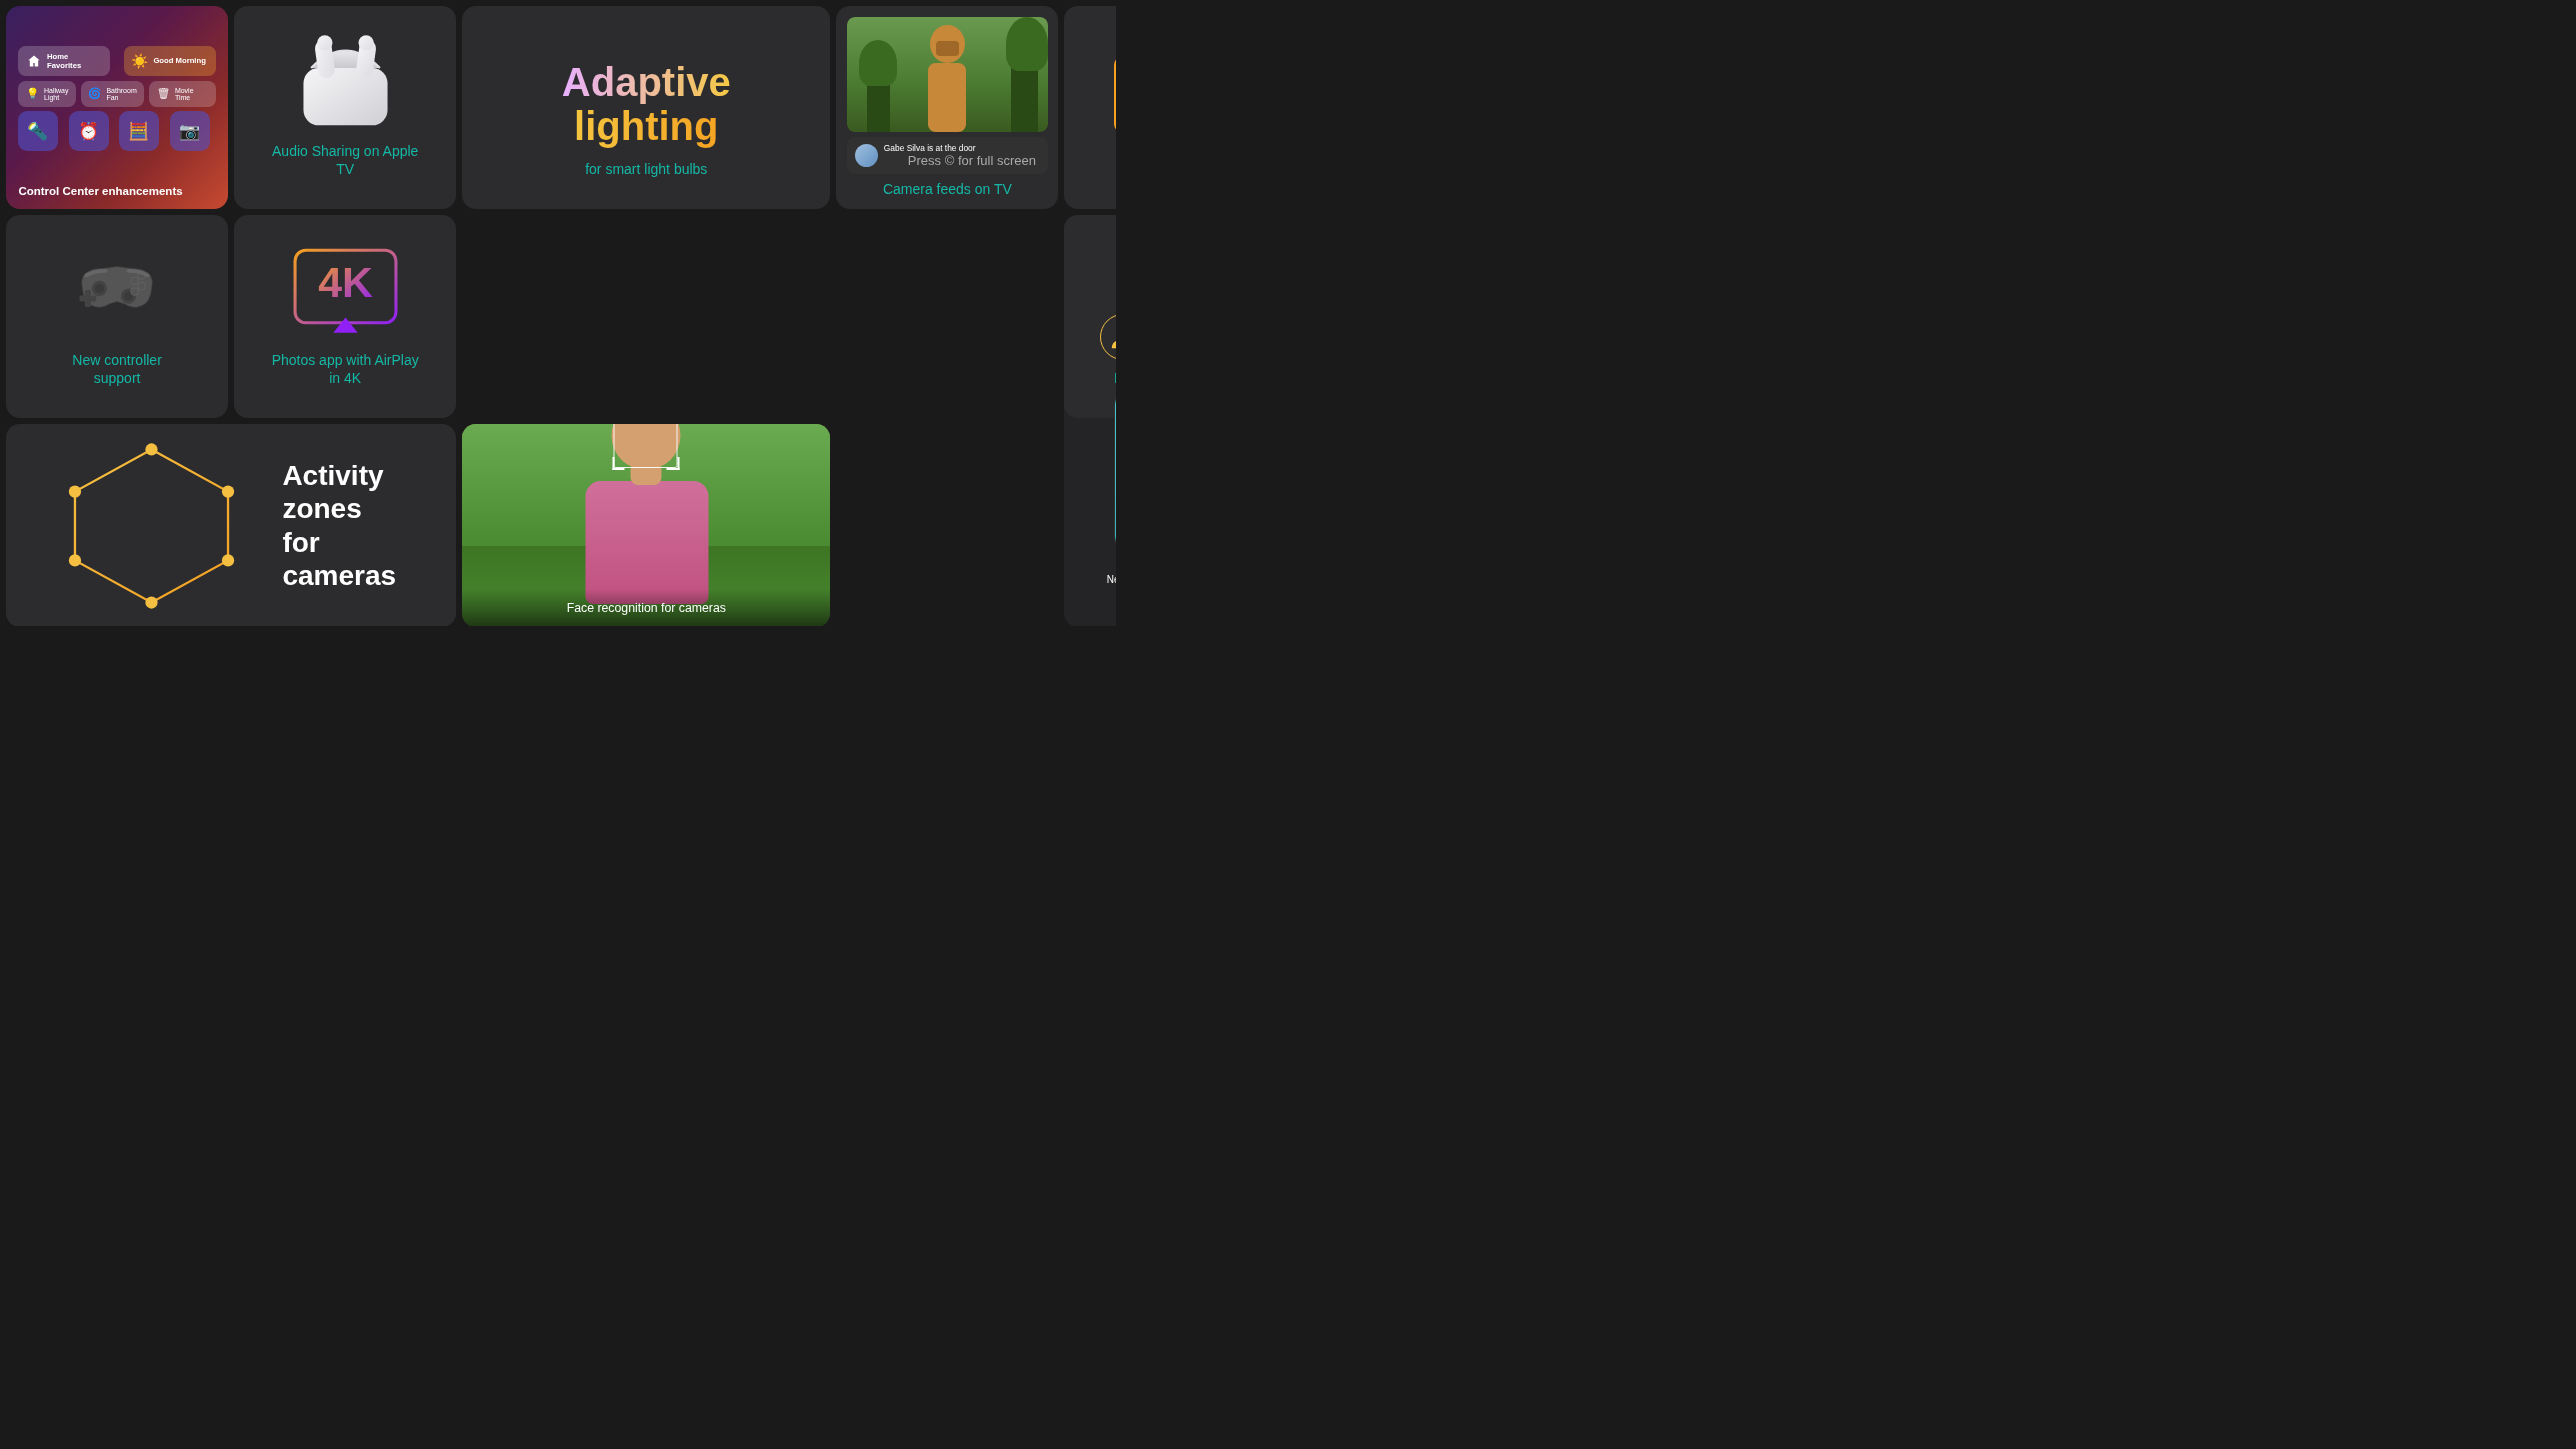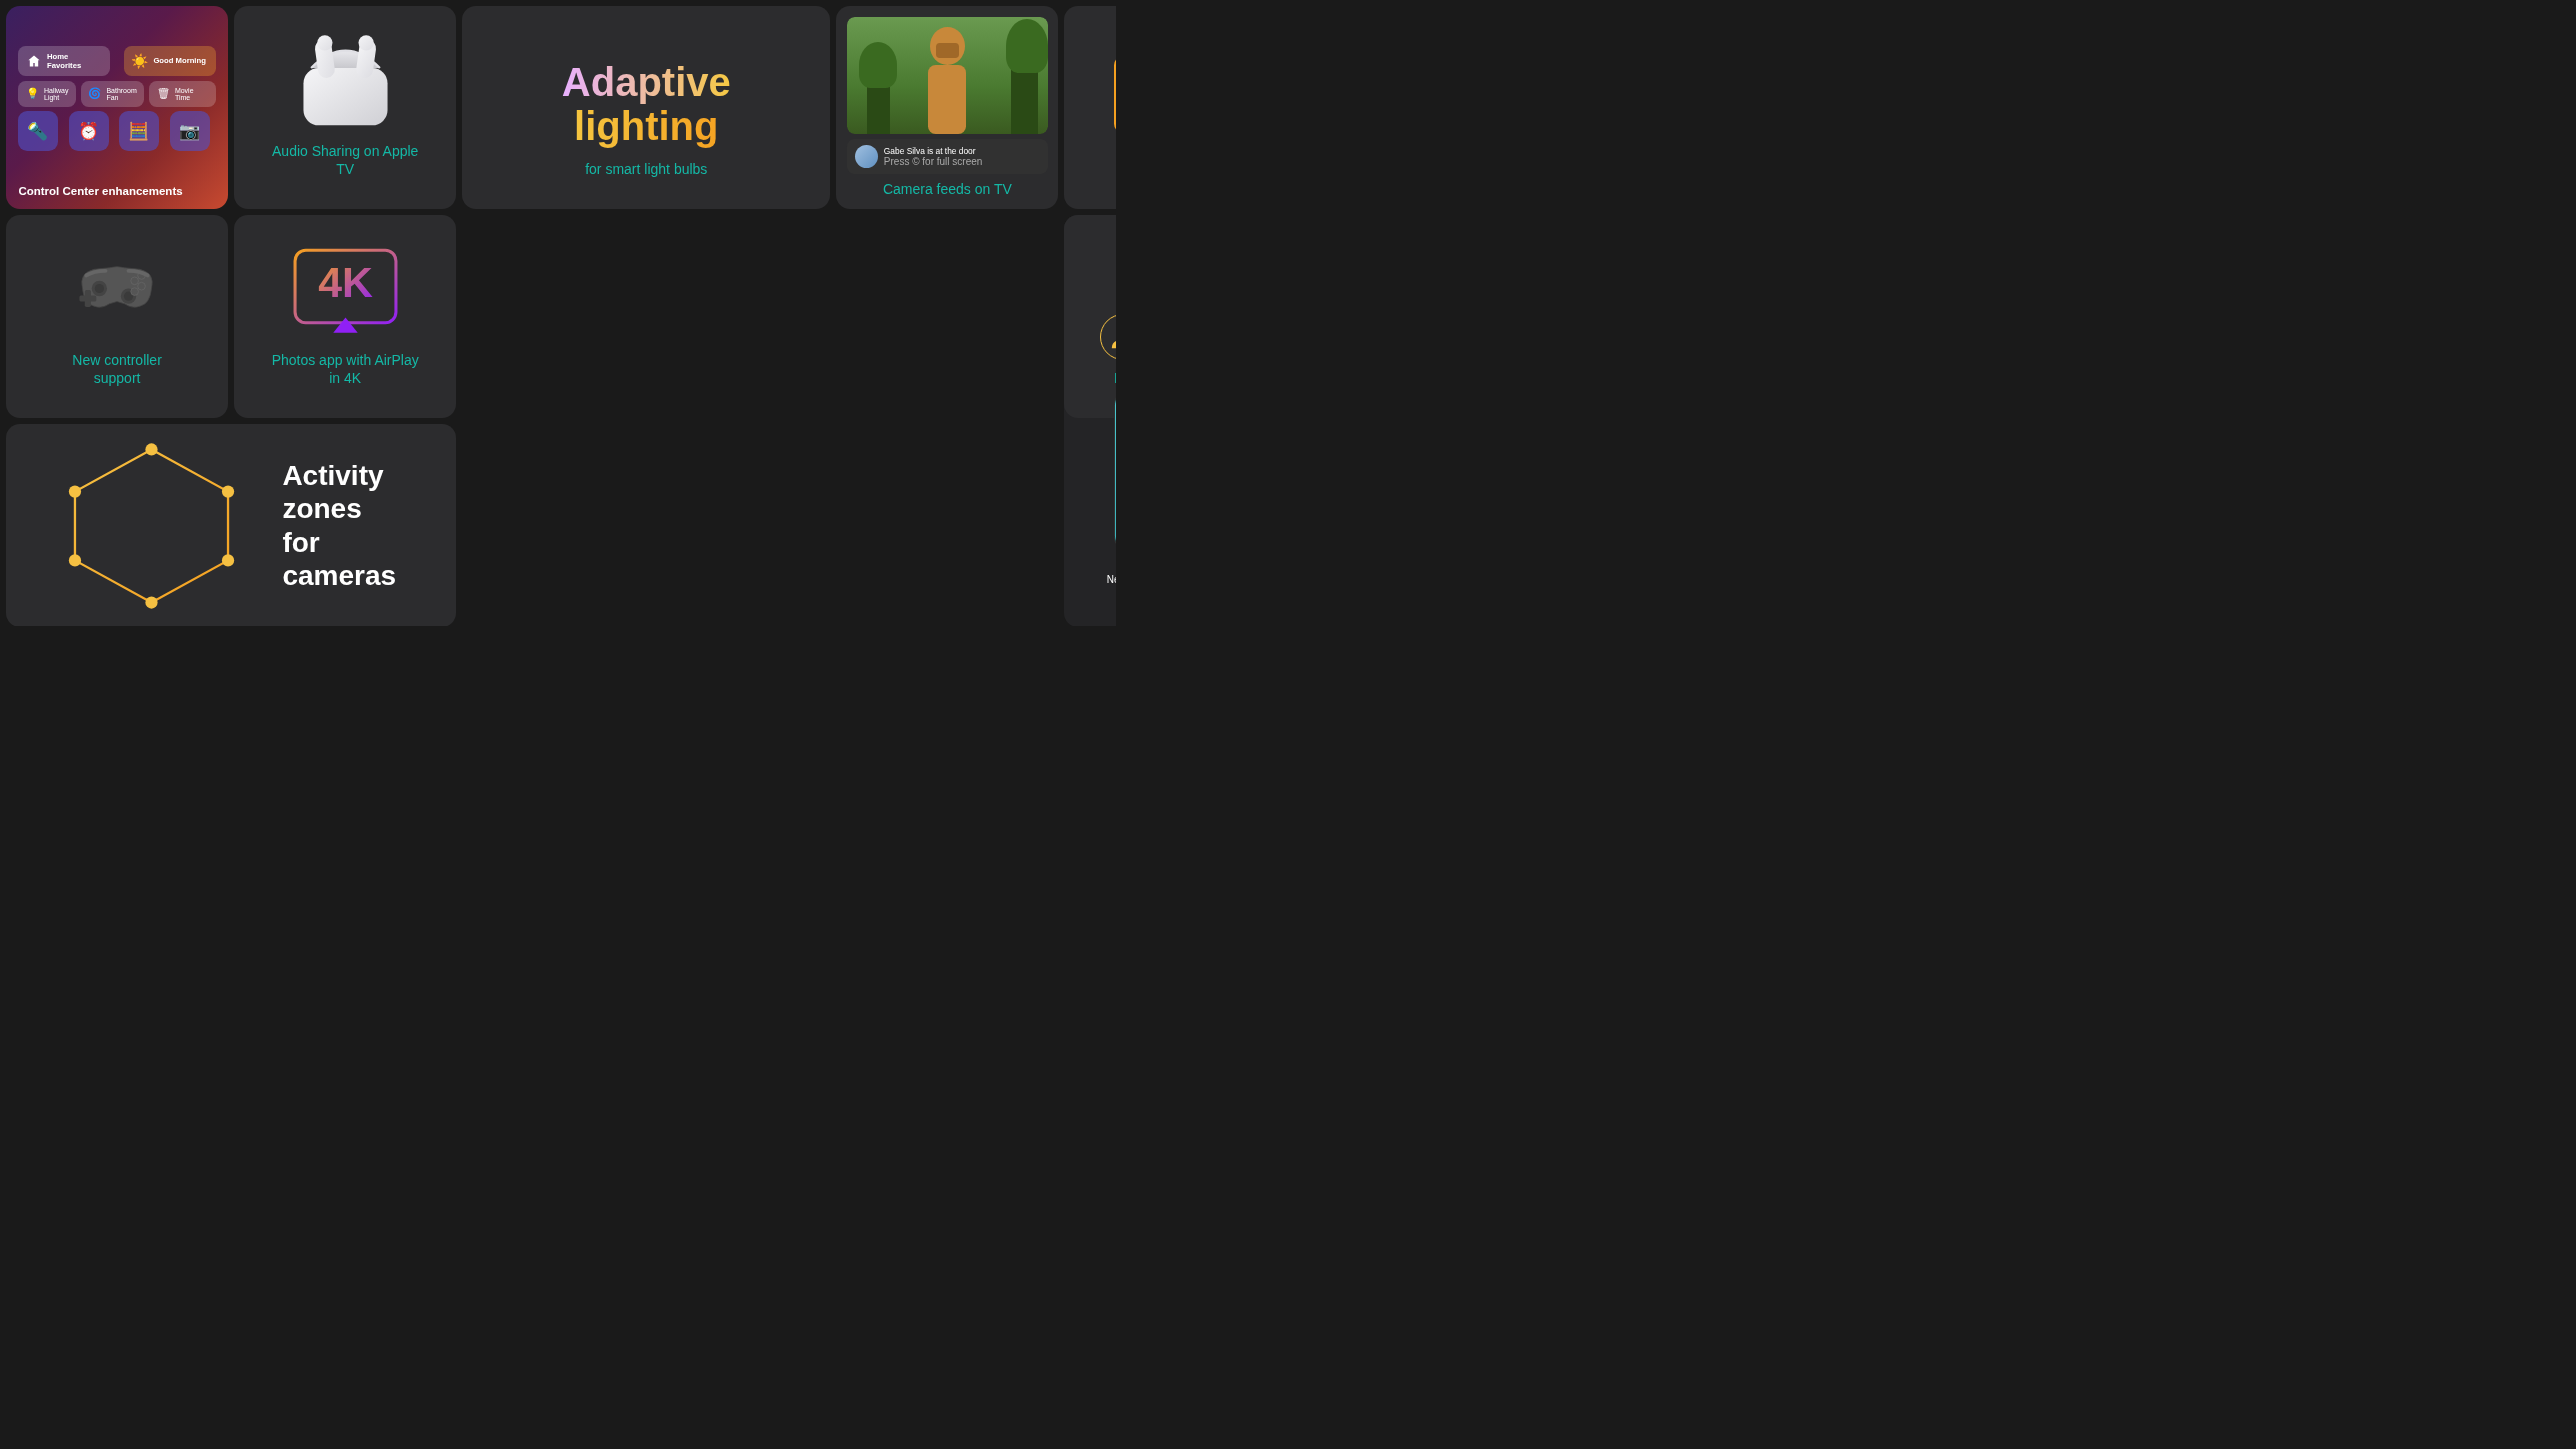--- a/index.html
+++ b/index.html
@@ -233,22 +233,23 @@
       background: linear-gradient(135deg, #a0c0e0, #6090c0);
       border-radius: 50%;
     }
 
     .notif-text {
       font-size: 8.4px;
       color: white;
     }
 
     .notif-sub {
-      font-size: 10px;
+      font-size: 13px;
       color: #aaa;
+      margin-left: 24px;
     }
 
     
     .pip-graphic {
       width: 123px;
       height: 92px;
       position: relative;
       margin-bottom: 12.3px;
     }
 
@@ -692,20 +693,46 @@
         </svg>
       </div>
       <div class="activity-text-block">
         <div class="activity-title" style="white-space:pre-line;">Activity
 zones
 for cameras</div>
       </div>
     </div>
   </div>
 
+  <div class="tile" style="grid-column:3; grid-row:3; padding:0; overflow:hidden; position:relative; border-radius:14px;">
+
+    <div style="width:100%; height:100%; position:relative; background:linear-gradient(180deg, #5a9a40 0%, #3a7020 50%, #4a8a30 100%);">
+
+      <div style="position:absolute; top:0; left:0; width:100%; height:60%; background:linear-gradient(180deg, #6aaa50, #4a8a30);"></div>
+
+      <div style="position:absolute; bottom:23px; left:50%; transform:translateX(-50%); width:153px; height:176px;">
+
+        <div style="position:absolute; bottom:0; left:15.3px; width:123px; height:123px; background:linear-gradient(180deg, #d0709a, #c05080); border-radius:15.3px 15.3px 7.7px 7.7px;"></div>
+
+        <div style="position:absolute; bottom:119px; left:61px; width:31px; height:23px; background:#d4a070; border-radius:7.7px;"></div>
+
+        <div style="position:absolute; bottom:134px; left:42px; width:69px; height:69px; background:#d4a070; border-radius:50%;"></div>
+
+        <div style="position:absolute; bottom:136px; left:44px; width:64px; height:69px; border:1.5px solid rgba(255,255,255,0.9); border-radius:2.3px;">
+
+          <div style="position:absolute; bottom:-2.3px; left:-2.3px; width:12.3px; height:12.3px; border-bottom:2.3px solid white; border-left:2.3px solid white;"></div>
+          <div style="position:absolute; bottom:-2.3px; right:-2.3px; width:12.3px; height:12.3px; border-bottom:2.3px solid white; border-right:2.3px solid white;"></div>
+        </div>
+      </div>
+
+      <div style="position:absolute; bottom:0; left:0; right:0; padding:12.3px; background:linear-gradient(0deg, rgba(0,0,0,0.6), transparent);">
+        <div style="text-align:center; font-size:12.3px; font-weight:500; color:white;">Face recognition for cameras</div>
+      </div>
+    </div>
+  </div>
 
 
   <div class="tile-automations-container">
     <div style="text-align:center;">
       <div style="font-size:34px; font-weight:700; color:white; line-height:1.1; text-align:center;">
         Aut<span style="display:inline-block; width:34px; height:21.5px; background:#30c050; border-radius:10.7px; position:relative; top:3.8px; vertical-align:middle;"><span style="display:inline-block; width:17px; height:17px; background:white; border-radius:50%; position:absolute; top:2.3px; right:2.3px;"></span></span>mations
       </div>
     </div>
     <div style="font-size:12.3px; color:#aaa; text-align:center;">for HomeKit accessories</div>
 

